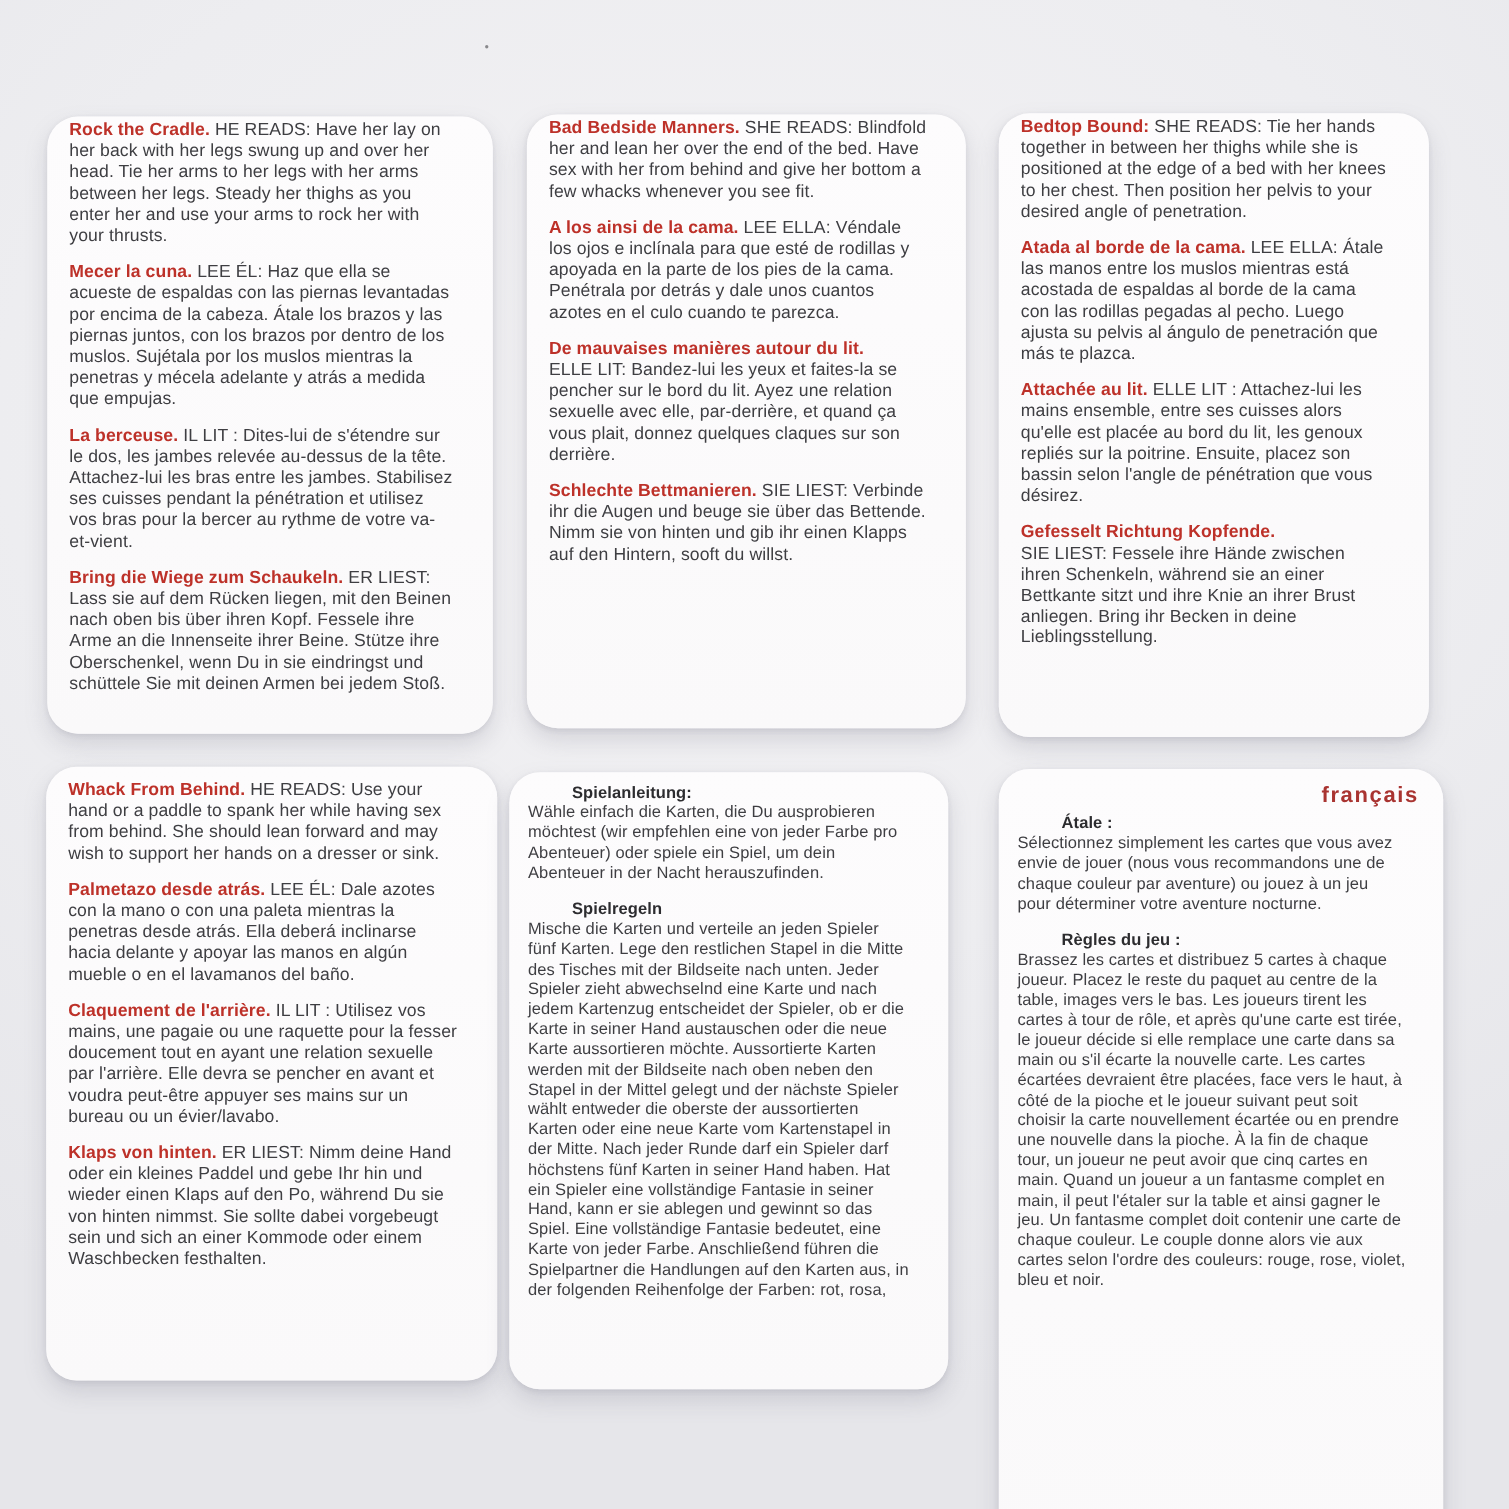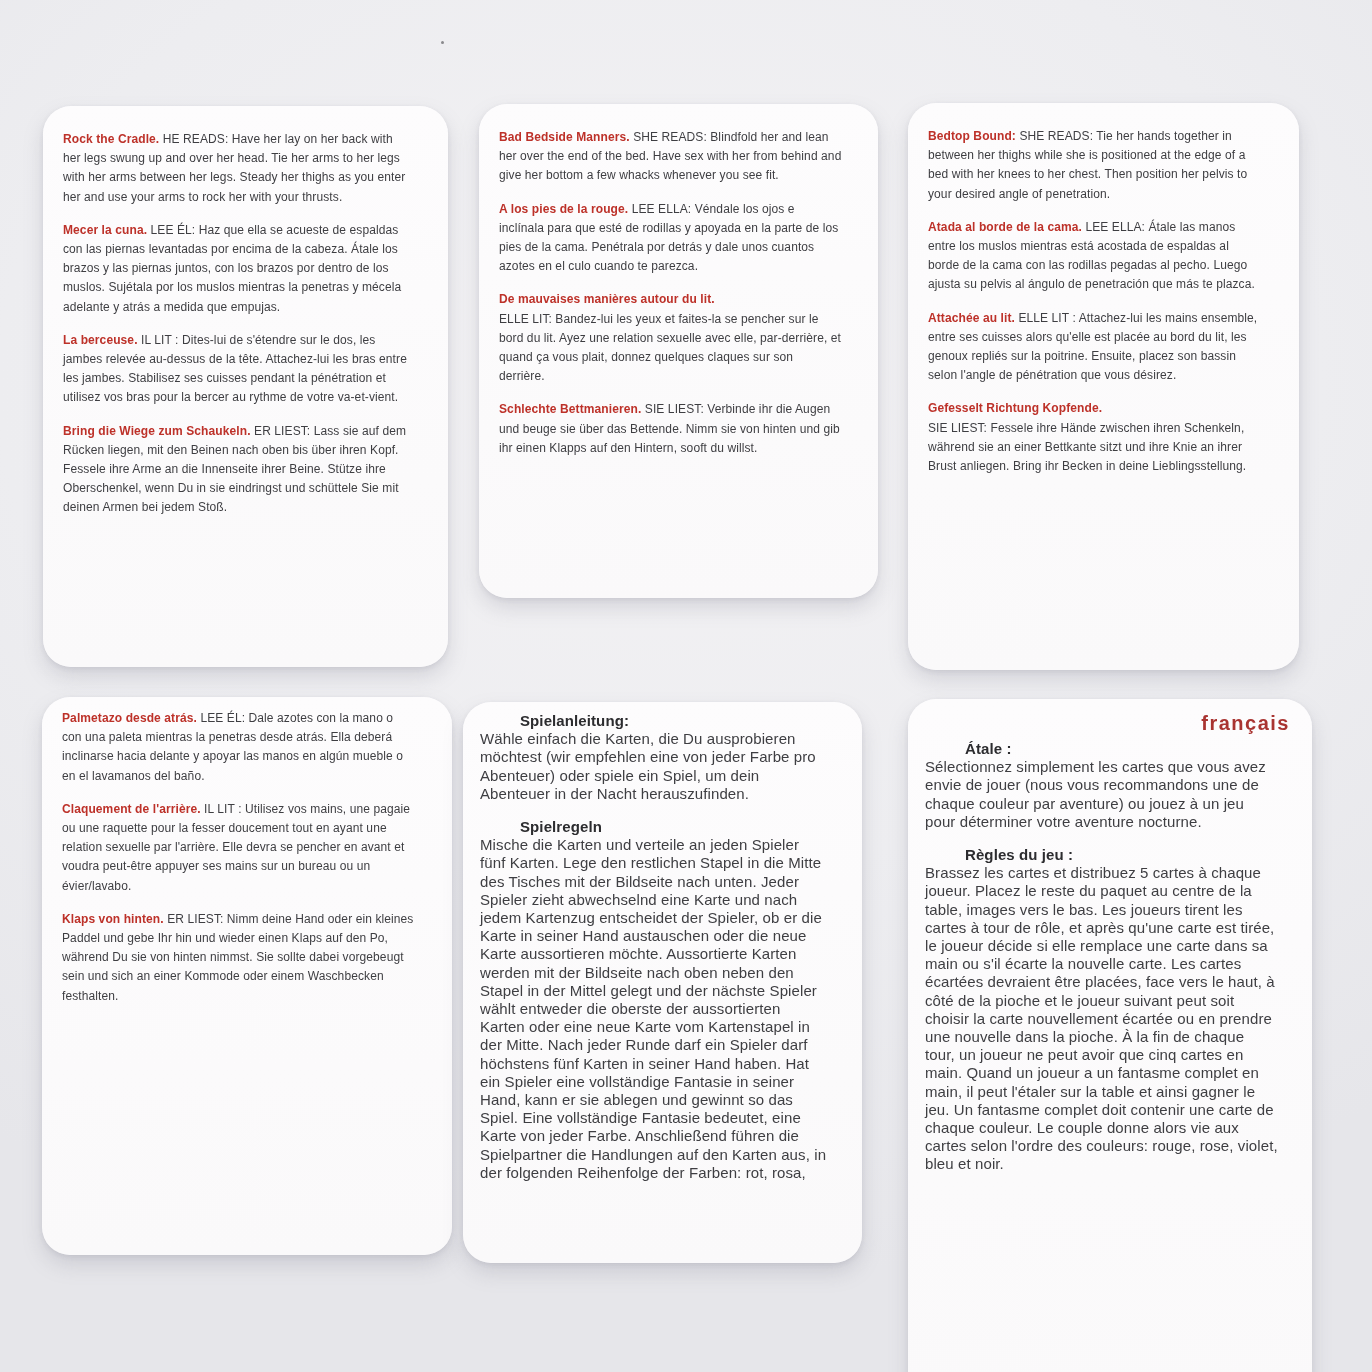--- a/index.html
+++ b/index.html
@@ -15,22 +15,22 @@
   .card {
     position: absolute;
     background: linear-gradient(180deg, var(--card-bg, #fdfcfd) 0%, #faf9fa 100%);
     border-radius: 28px;
     box-shadow:
       0 10px 20px rgba(120,120,135,0.22),
       0 2px 5px rgba(120,120,135,0.15);
     box-sizing: border-box;
   }
   .pos-card {
-    padding: 24px 36px 0 20px;
-    font-size: 12px;
+    padding: 3px 36px 0 20px;
+    font-size: 16px;
     line-height: 19.2px;
     color: var(--body-text, #3e3e42);
     letter-spacing: 0.1px;
   }
   .pos-card .para { margin: 0 0 14px 0; }
   .h { color: var(--heading-red, #bd3129); font-weight: bold; }
   .para.block-h .h { display: block; }
   .b { color: var(--body-text, #3e3e42); }
   .inst-card {
     padding: 10px 34px 0 17px;
@@ -68,35 +68,36 @@
 
   <div class="speck"></div>
 
   <div class="card pos-card" style="left:43px; top:106px; width:405px; height:561px;">
     <p class="para"><span class="h">Rock the Cradle.</span> <span class="b">HE READS: Have her lay on her back with her legs swung up and over her head. Tie her arms to her legs with her arms between her legs. Steady her thighs as you enter her and use your arms to rock her with your thrusts.</span></p>
     <p class="para"><span class="h">Mecer la cuna.</span> <span class="b">LEE ÉL: Haz que ella se acueste de espaldas con las piernas levantadas por encima de la cabeza. Átale los brazos y las piernas juntos, con los brazos por dentro de los muslos. Sujétala por los muslos mientras la penetras y mécela adelante y atrás a medida que empujas.</span></p>
     <p class="para"><span class="h">La berceuse.</span> <span class="b">IL LIT : Dites-lui de s'étendre sur le dos, les jambes relevée au-dessus de la tête. Attachez-lui les bras entre les jambes. Stabilisez ses cuisses pendant la pénétration et utilisez vos bras pour la bercer au rythme de votre va-et-vient.</span></p>
     <p class="para"><span class="h">Bring die Wiege zum Schaukeln.</span> <span class="b">ER LIEST: Lass sie auf dem Rücken liegen, mit den Beinen nach oben bis über ihren Kopf. Fessele ihre Arme an die Innenseite ihrer Beine. Stütze ihre Oberschenkel, wenn Du in sie eindringst und schüttele Sie mit deinen Armen bei jedem Stoß.</span></p>
   </div>
 
-  <div class="card pos-card" style="left:479px; top:104px; width:399px; height:494px;">
+  <div class="card pos-card" style="left:479px; top:104px; width:399px; height:558px;">
     <p class="para"><span class="h">Bad Bedside Manners.</span> <span class="b">SHE READS: Blindfold her and lean her over the end of the bed. Have sex with her from behind and give her bottom a few whacks whenever you see fit.</span></p>
-    <p class="para"><span class="h">A los pies de la rouge.</span> <span class="b">LEE ELLA: Véndale los ojos e inclínala para que esté de rodillas y apoyada en la parte de los pies de la cama. Penétrala por detrás y dale unos cuantos azotes en el culo cuando te parezca.</span></p>
+    <p class="para"><span class="h">A los ainsi de la cama.</span> <span class="b">LEE ELLA: Véndale los ojos e inclínala para que esté de rodillas y apoyada en la parte de los pies de la cama. Penétrala por detrás y dale unos cuantos azotes en el culo cuando te parezca.</span></p>
     <p class="para block-h"><span class="h">De mauvaises manières autour du lit.</span> <span class="b">ELLE LIT: Bandez-lui les yeux et faites-la se pencher sur le bord du lit. Ayez une relation sexuelle avec elle, par-derrière, et quand ça vous plait, donnez quelques claques sur son derrière.</span></p>
     <p class="para"><span class="h">Schlechte Bettmanieren.</span> <span class="b">SIE LIEST: Verbinde ihr die Augen und beuge sie über das Bettende. Nimm sie von hinten und gib ihr einen Klapps auf den Hintern, sooft du willst.</span></p>
   </div>
 
   <div class="card pos-card" style="left:908px; top:103px; width:391px; height:567px;">
     <p class="para"><span class="h">Bedtop Bound:</span> <span class="b">SHE READS: Tie her hands together in between her thighs while she is positioned at the edge of a bed with her knees to her chest. Then position her pelvis to your desired angle of penetration.</span></p>
     <p class="para"><span class="h">Atada al borde de la cama.</span> <span class="b">LEE ELLA: Átale las manos entre los muslos mientras está acostada de espaldas al borde de la cama con las rodillas pegadas al pecho. Luego ajusta su pelvis al ángulo de penetración que más te plazca.</span></p>
     <p class="para"><span class="h">Attachée au lit.</span> <span class="b">ELLE LIT : Attachez-lui les mains ensemble, entre ses cuisses alors qu'elle est placée au bord du lit, les genoux repliés sur la poitrine. Ensuite, placez son bassin selon l'angle de pénétration que vous désirez.</span></p>
     <p class="para block-h"><span class="h">Gefesselt Richtung Kopfende.</span> <span class="b">SIE LIEST: Fessele ihre Hände zwischen ihren Schenkeln, während sie an einer Bettkante sitzt und ihre Knie an ihrer Brust anliegen. Bring ihr Becken in deine Lieblingsstellung.</span></p>
   </div>
 
   <div class="card pos-card" style="left:42px; top:697px; width:410px; height:558px; padding-top:12px;">
+    <p class="para"><span class="h">Whack From Behind.</span> <span class="b">HE READS: Use your hand or a paddle to spank her while having sex from behind. She should lean forward and may wish to support her hands on a dresser or sink.</span></p>
     <p class="para"><span class="h">Palmetazo desde atrás.</span> <span class="b">LEE ÉL: Dale azotes con la mano o con una paleta mientras la penetras desde atrás. Ella deberá inclinarse hacia delante y apoyar las manos en algún mueble o en el lavamanos del baño.</span></p>
     <p class="para"><span class="h">Claquement de l'arrière.</span> <span class="b">IL LIT : Utilisez vos mains, une pagaie ou une raquette pour la fesser doucement tout en ayant une relation sexuelle par l'arrière. Elle devra se pencher en avant et voudra peut-être appuyer ses mains sur un bureau ou un évier/lavabo.</span></p>
     <p class="para"><span class="h">Klaps von hinten.</span> <span class="b">ER LIEST: Nimm deine Hand oder ein kleines Paddel und gebe Ihr hin und wieder einen Klaps auf den Po, während Du sie von hinten nimmst. Sie sollte dabei vorgebeugt sein und sich an einer Kommode oder einem Waschbecken festhalten.</span></p>
   </div>
 
   <div class="card inst-card" style="left:463px; top:702px; width:399px; height:561px;">
     <div class="sec">
       <div class="sec-h">Spielanleitung:</div>
       <div class="sec-b">Wähle einfach die Karten, die Du ausprobieren möchtest (wir empfehlen eine von jeder Farbe pro Abenteuer) oder spiele ein Spiel, um dein Abenteuer in der Nacht herauszufinden.</div>
     </div>

